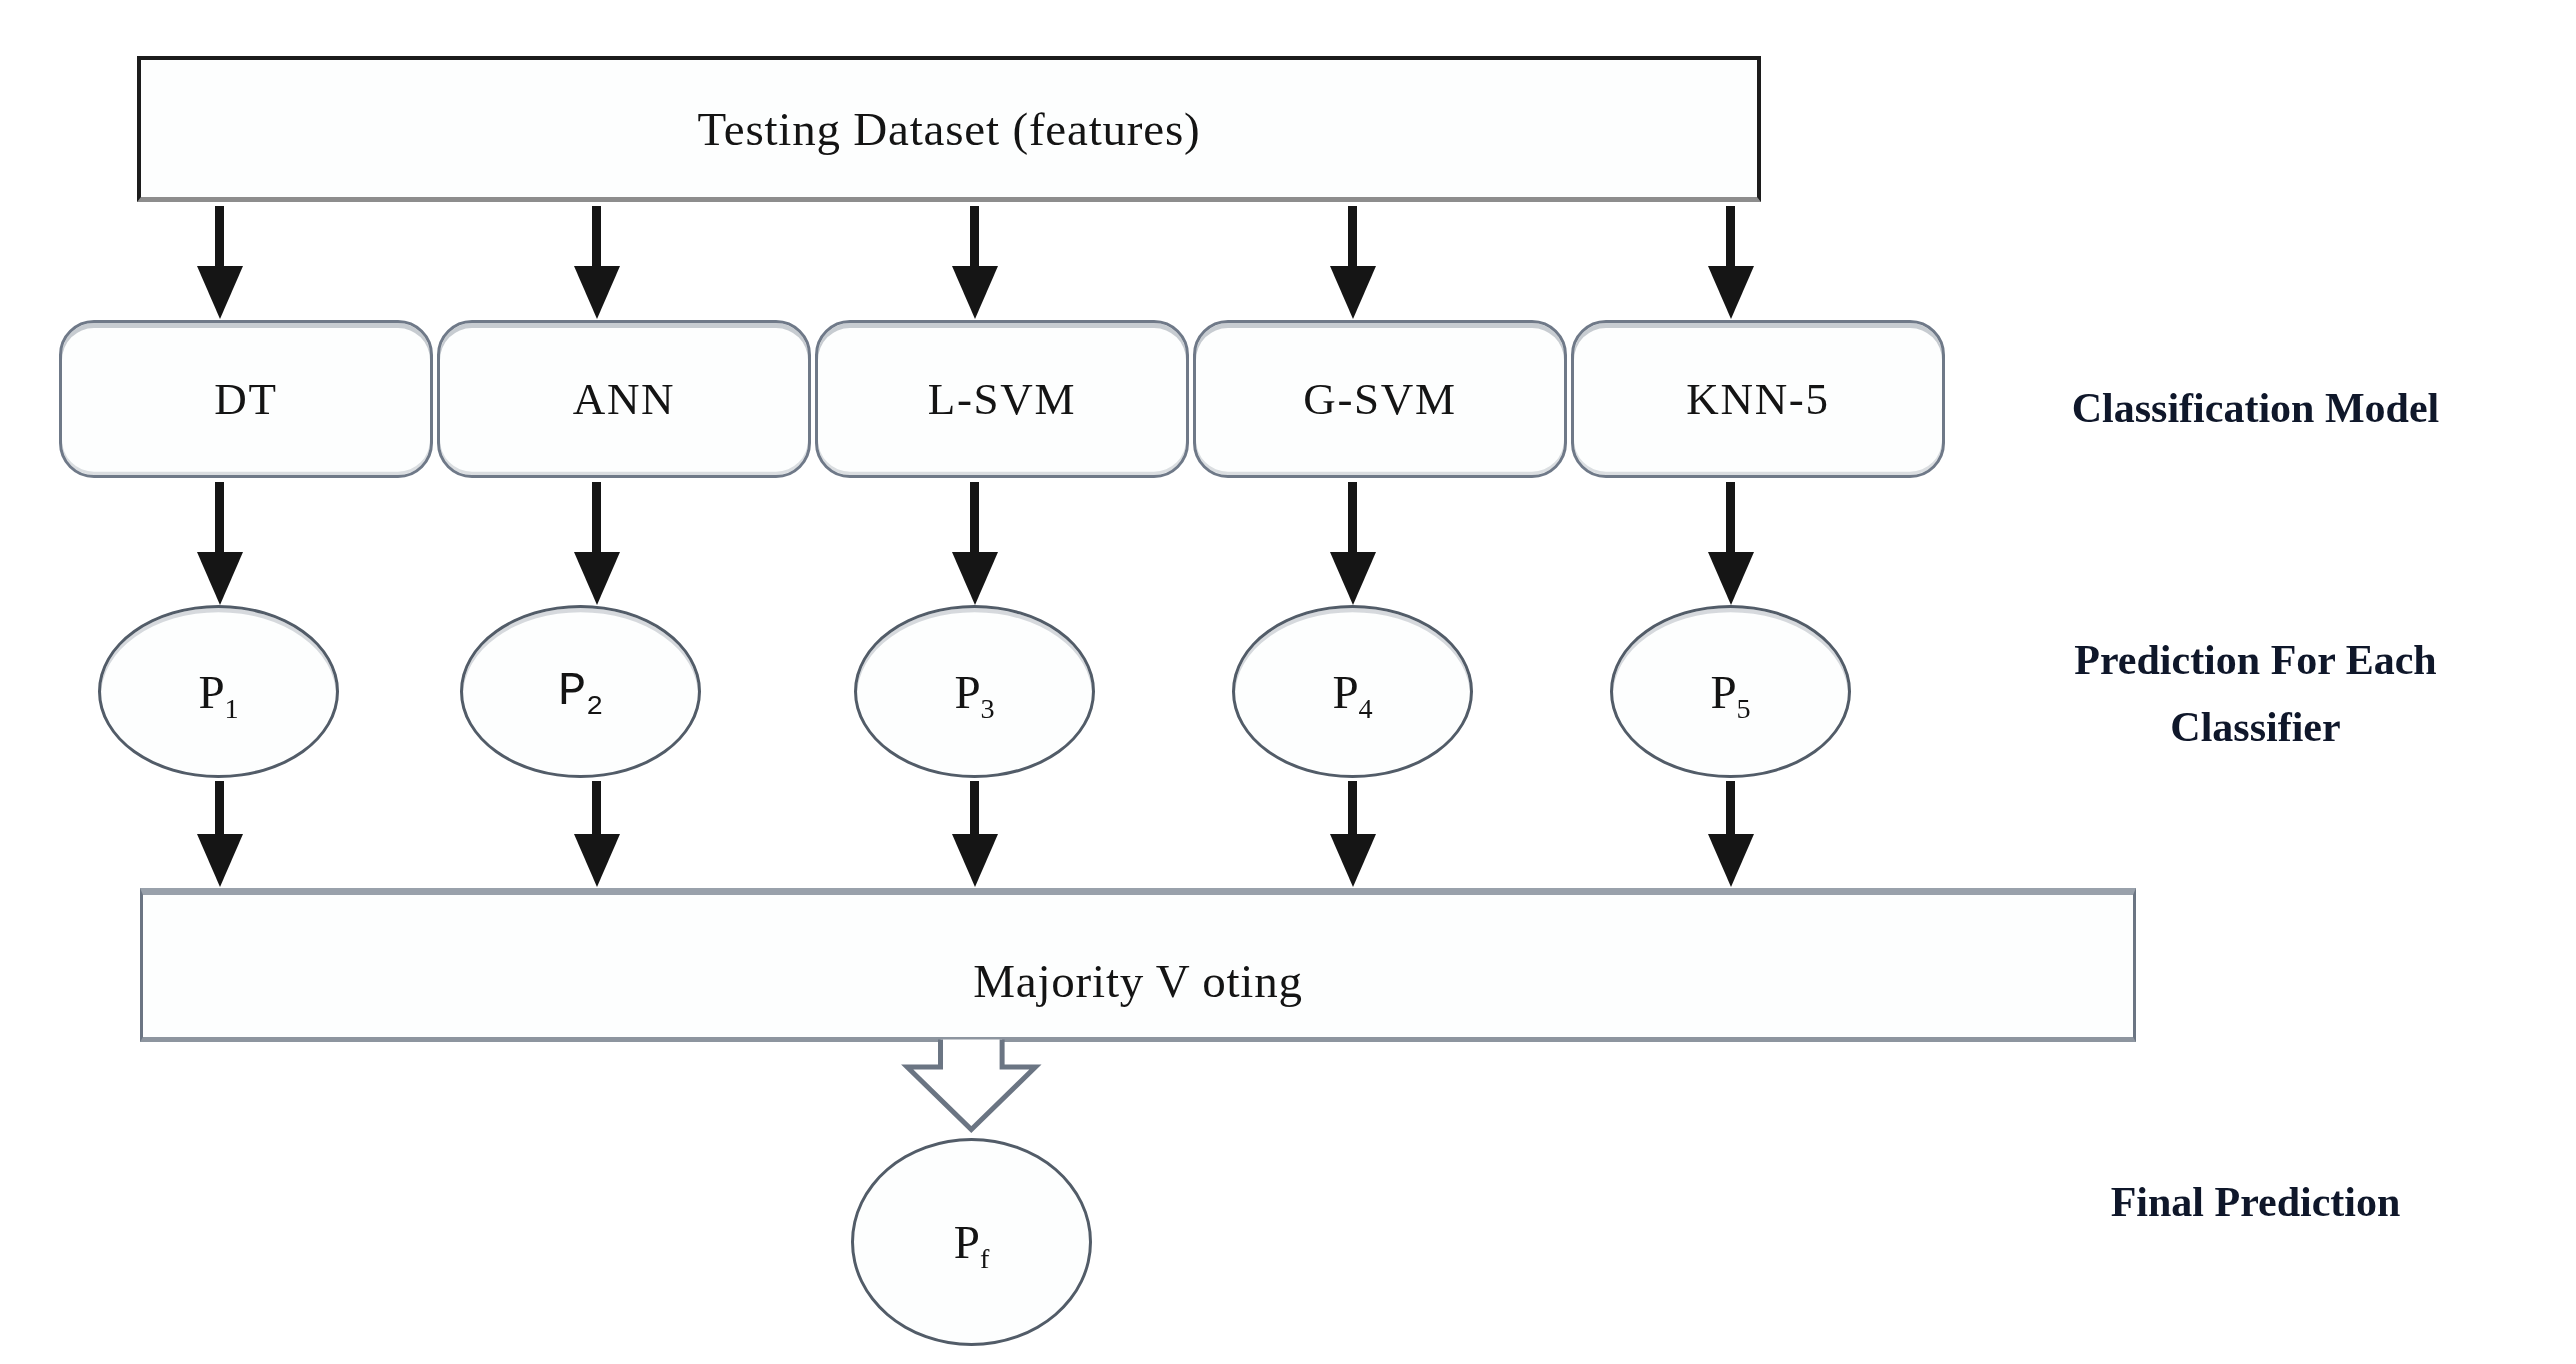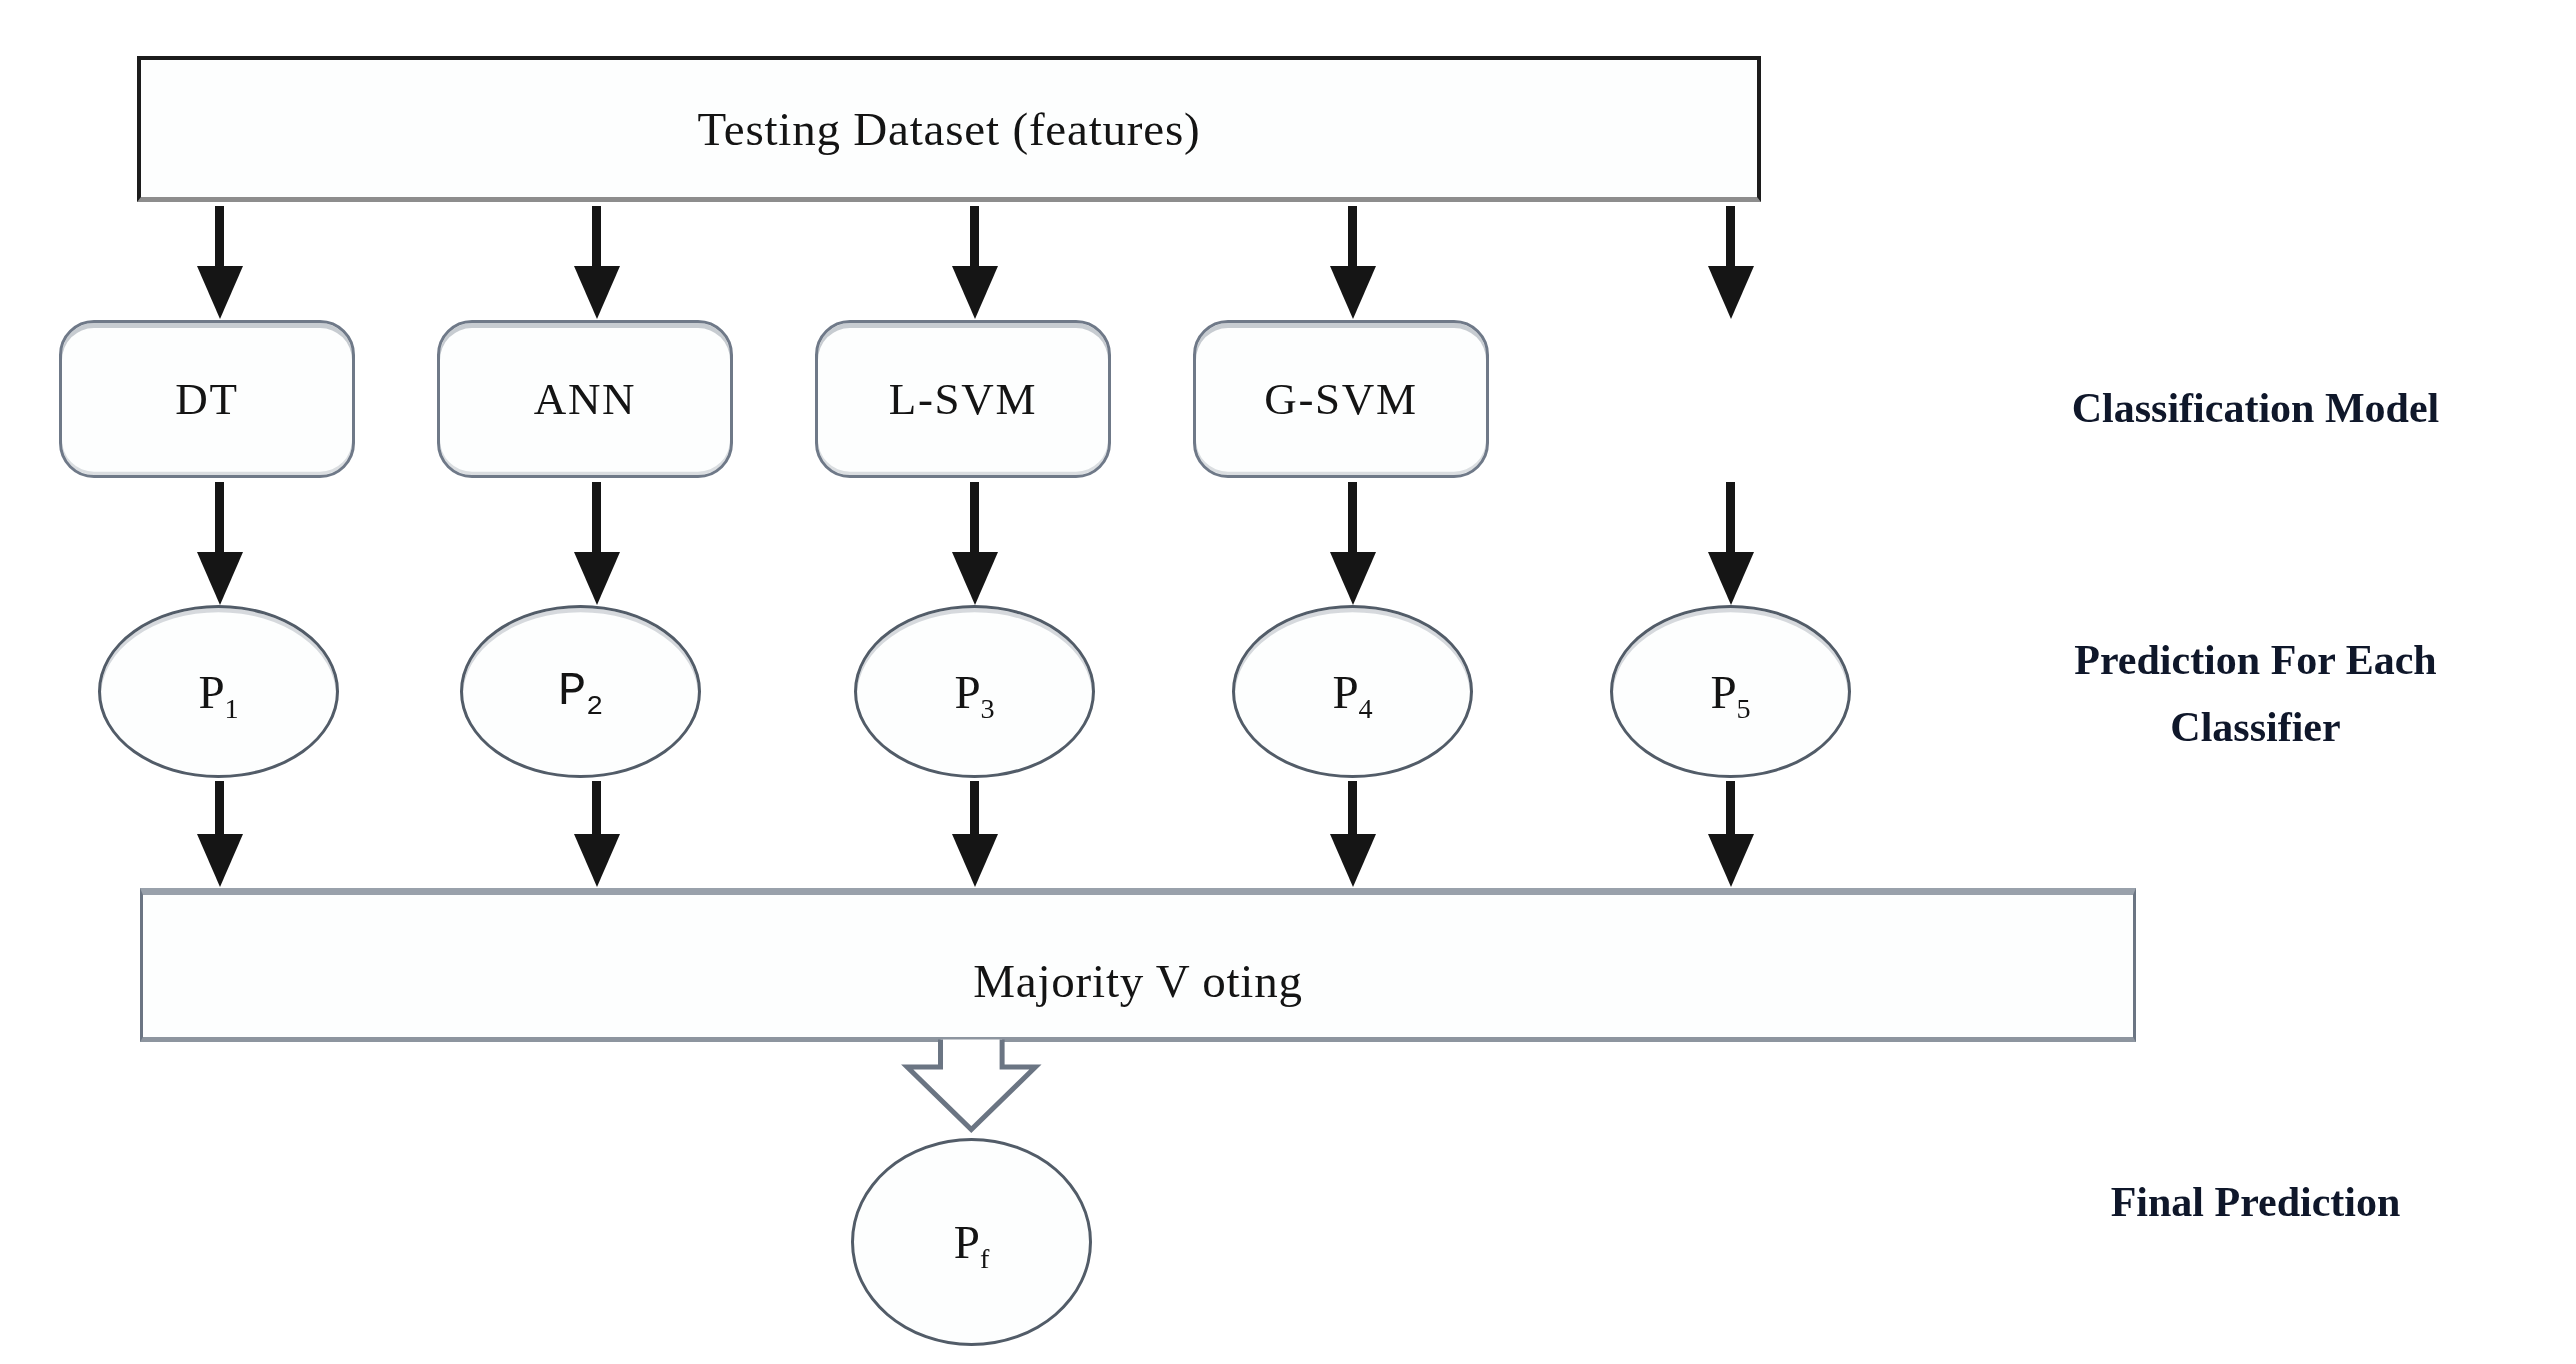--- a/index.html
+++ b/index.html
@@ -13,21 +13,21 @@
     padding-left:19px;
   }
   
   .node{position:absolute;display:flex;align-items:center;justify-content:center;background:#fdfefe;box-sizing:border-box;}
   .top-box{
     left:137px;top:56px;width:1624px;height:146px;
     border:4.2px solid #1c1c1c;border-bottom:5.8px solid #8d8d8d;
     font-size:47px;letter-spacing:0.8px;
   }
   .clf-box{
-    top:320px;width:296px;height:158px;
+    top:320px;width:374px;height:158px;
     border:3.3px solid #6f7988;border-radius:35px;
     box-shadow:inset 0 5px 0 rgba(154,162,172,.55), inset 0 -3.3px 0 rgba(154,162,172,.35);
     font-size:45px;letter-spacing:1.7px;
   }
   .b1{left:59px;} .b2{left:437px;} .b3{left:815px;} .b4{left:1193px;justify-content:center;} .b5{left:1571px;}
   .pred{
     top:605px;width:241px;height:173px;
     border:3.3px solid #525c68;border-radius:50%;
     box-shadow:inset 0 4.2px 0 rgba(154,162,172,.4);
     font-size:47px;
@@ -98,20 +98,23 @@
   </div>
   <div class="node clf-box b2">
     <span>ANN</span>
   </div>
   <div class="node clf-box b3">
     <span>L-SVM</span>
   </div>
   <div class="node clf-box b4">
     <span>G-SVM</span>
   </div>
+  <div class="node clf-box b5">
+    <span>KNN-5</span>
+  </div>
 
   <div class="arrow r2 c1">
       <div class="stem"></div>
       <div class="head"></div>
     </div>
   <div class="arrow r2 c2">
       <div class="stem"></div>
       <div class="head"></div>
     </div>
   <div class="arrow r2 c3">

